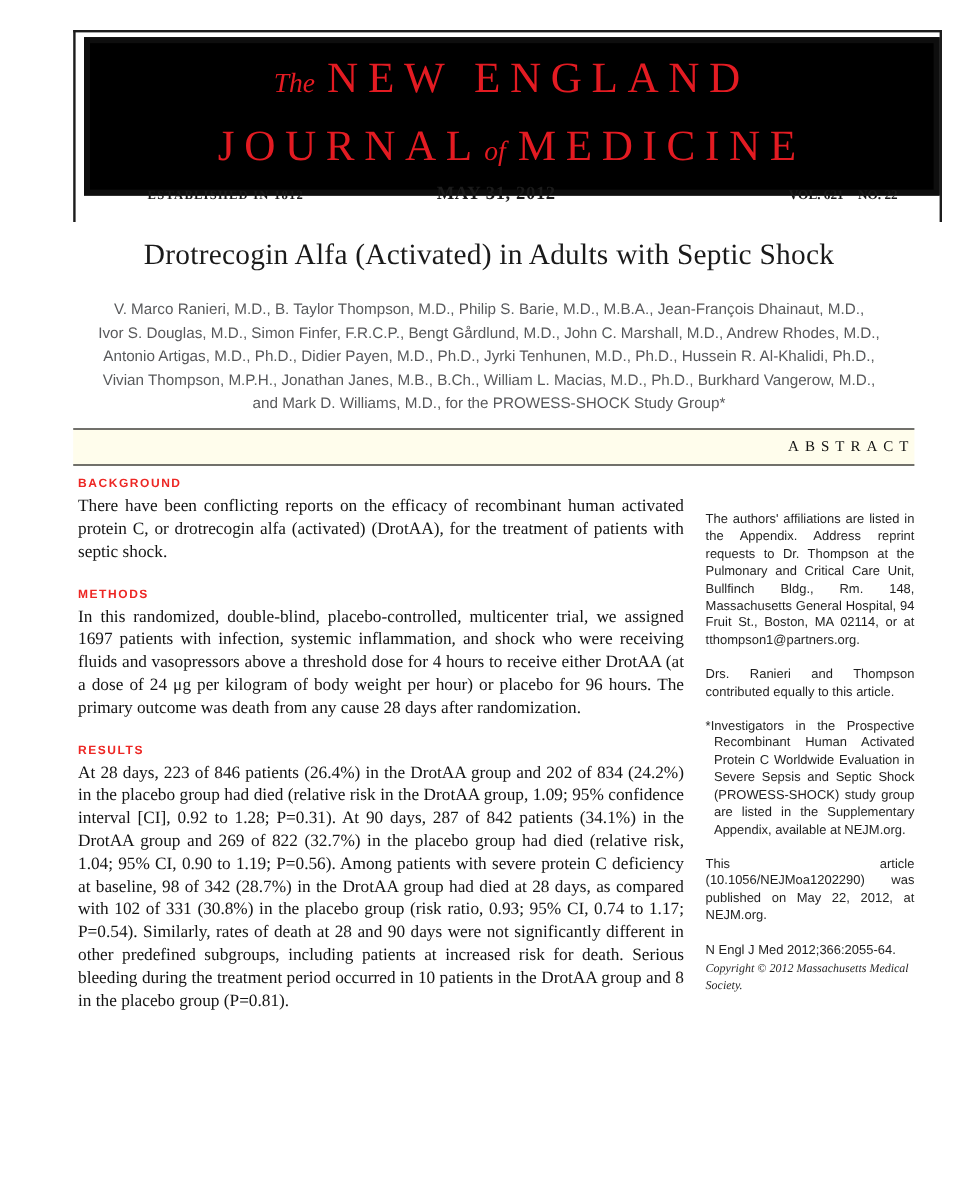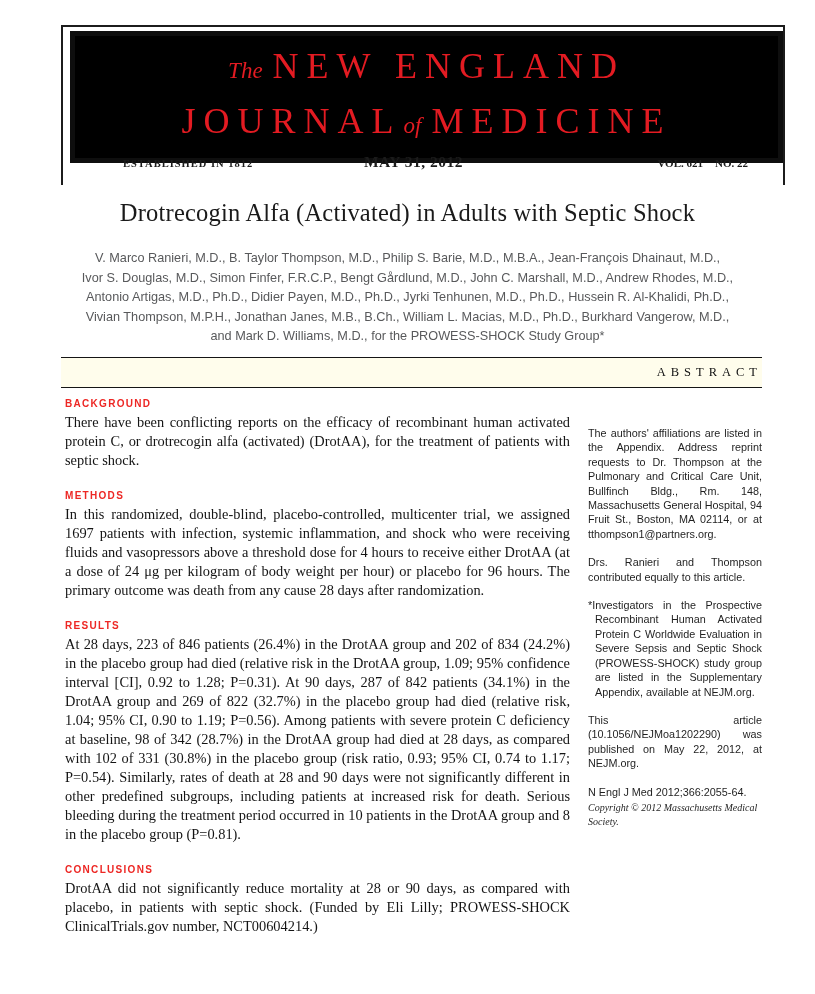--- a/index.html
+++ b/index.html
@@ -110,24 +110,20 @@
       <p>There have been conflicting reports on the efficacy of recombinant human activated protein C, or drotrecogin alfa (activated) (DrotAA), for the treatment of patients with septic shock.</p>
     </div>
     <div class="sect">
       <h2>METHODS</h2>
       <p>In this randomized, double-blind, placebo-controlled, multicenter trial, we assigned 1697 patients with infection, systemic inflammation, and shock who were receiving fluids and vasopressors above a threshold dose for 4 hours to receive either DrotAA (at a dose of 24 μg per kilogram of body weight per hour) or placebo for 96 hours. The primary outcome was death from any cause 28 days after randomization.</p>
     </div>
     <div class="sect">
       <h2>RESULTS</h2>
       <p>At 28 days, 223 of 846 patients (26.4%) in the DrotAA group and 202 of 834 (24.2%) in the placebo group had died (relative risk in the DrotAA group, 1.09; 95% confidence interval [CI], 0.92 to 1.28; P=0.31). At 90 days, 287 of 842 patients (34.1%) in the DrotAA group and 269 of 822 (32.7%) in the placebo group had died (relative risk, 1.04; 95% CI, 0.90 to 1.19; P=0.56). Among patients with severe protein C deficiency at baseline, 98 of 342 (28.7%) in the DrotAA group had died at 28 days, as compared with 102 of 331 (30.8%) in the placebo group (risk ratio, 0.93; 95% CI, 0.74 to 1.17; P=0.54). Similarly, rates of death at 28 and 90 days were not significantly different in other predefined subgroups, including patients at increased risk for death. Serious bleeding during the treatment period occurred in 10 patients in the DrotAA group and 8 in the placebo group (P=0.81).</p>
     </div>
-    <div class="sect">
-      <h2>CONCLUSIONS</h2>
-      <p>DrotAA did not significantly reduce mortality at 28 or 90 days, as compared with placebo, in patients with septic shock. (Funded by Eli Lilly; PROWESS-SHOCK ClinicalTrials.gov number, NCT00604214.)</p>
-    </div>
   </div>
 
   <aside class="side-col">
     <p>The authors' affiliations are listed in the Appendix. Address reprint requests to Dr. Thompson at the Pulmonary and Critical Care Unit, Bullfinch Bldg., Rm. 148, Massachusetts General Hospital, 94 Fruit St., Boston, MA 02114, or at tthompson1@partners.org.</p>
     <p>Drs. Ranieri and Thompson contributed equally to this article.</p>
     <p class="hang">*Investigators in the Prospective Recombinant Human Activated Protein C Worldwide Evaluation in Severe Sepsis and Septic Shock (PROWESS-SHOCK) study group are listed in the Supplementary Appendix, available at NEJM.org.</p>
     <p>This article (10.1056/NEJMoa1202290) was published on May 22, 2012, at NEJM.org.</p>
     <p class="cite">N Engl J Med 2012;366:2055-64.</p>
     <p class="copyright">Copyright © 2012 Massachusetts Medical Society.</p>
   </aside>

